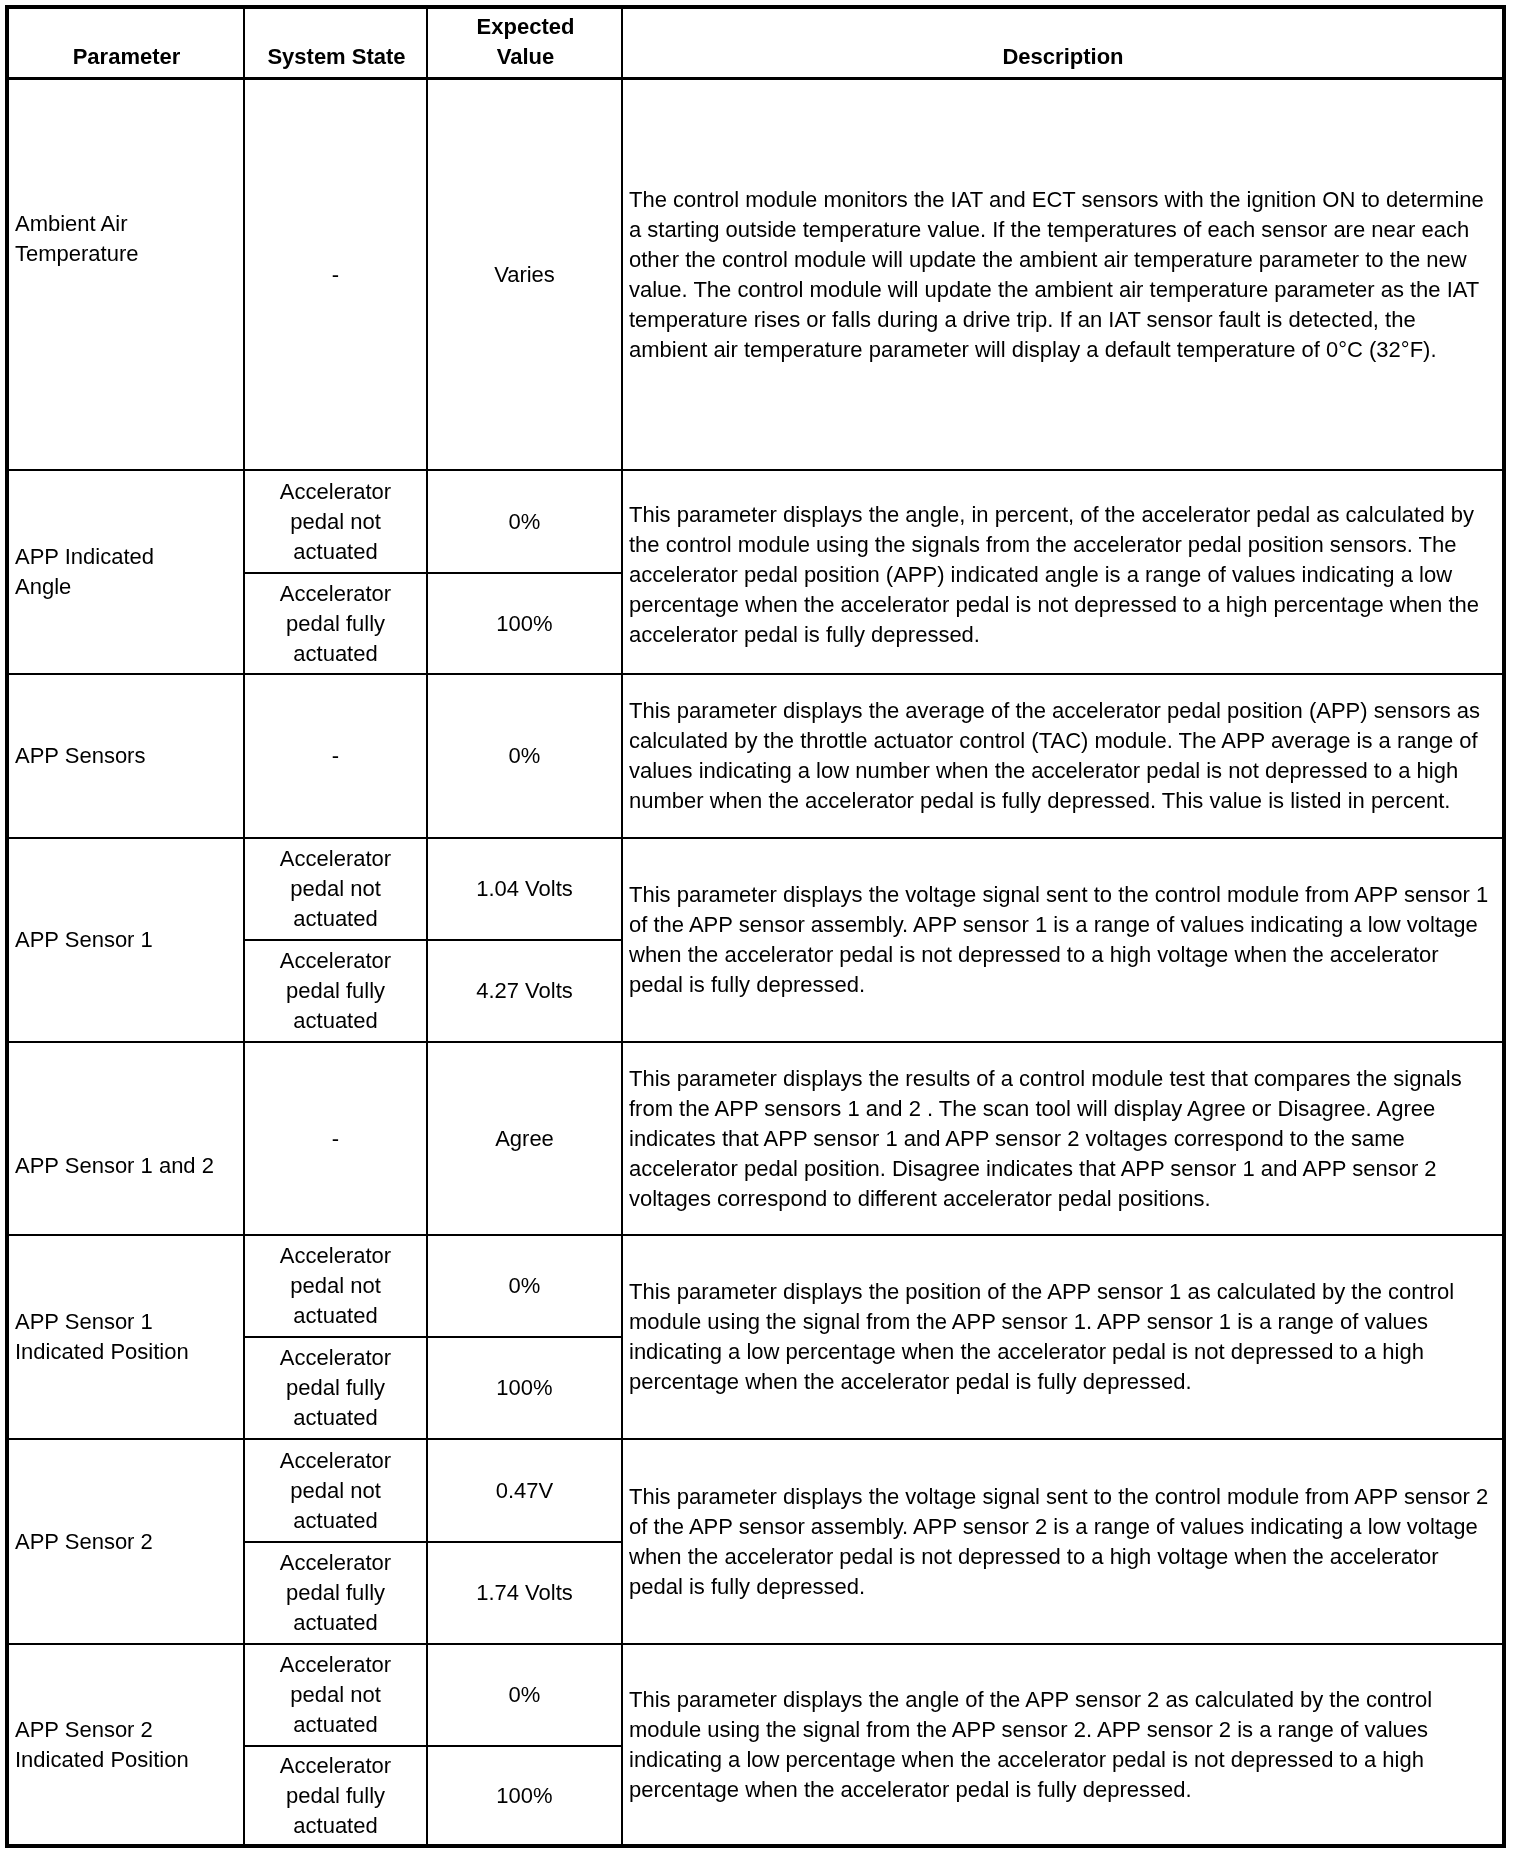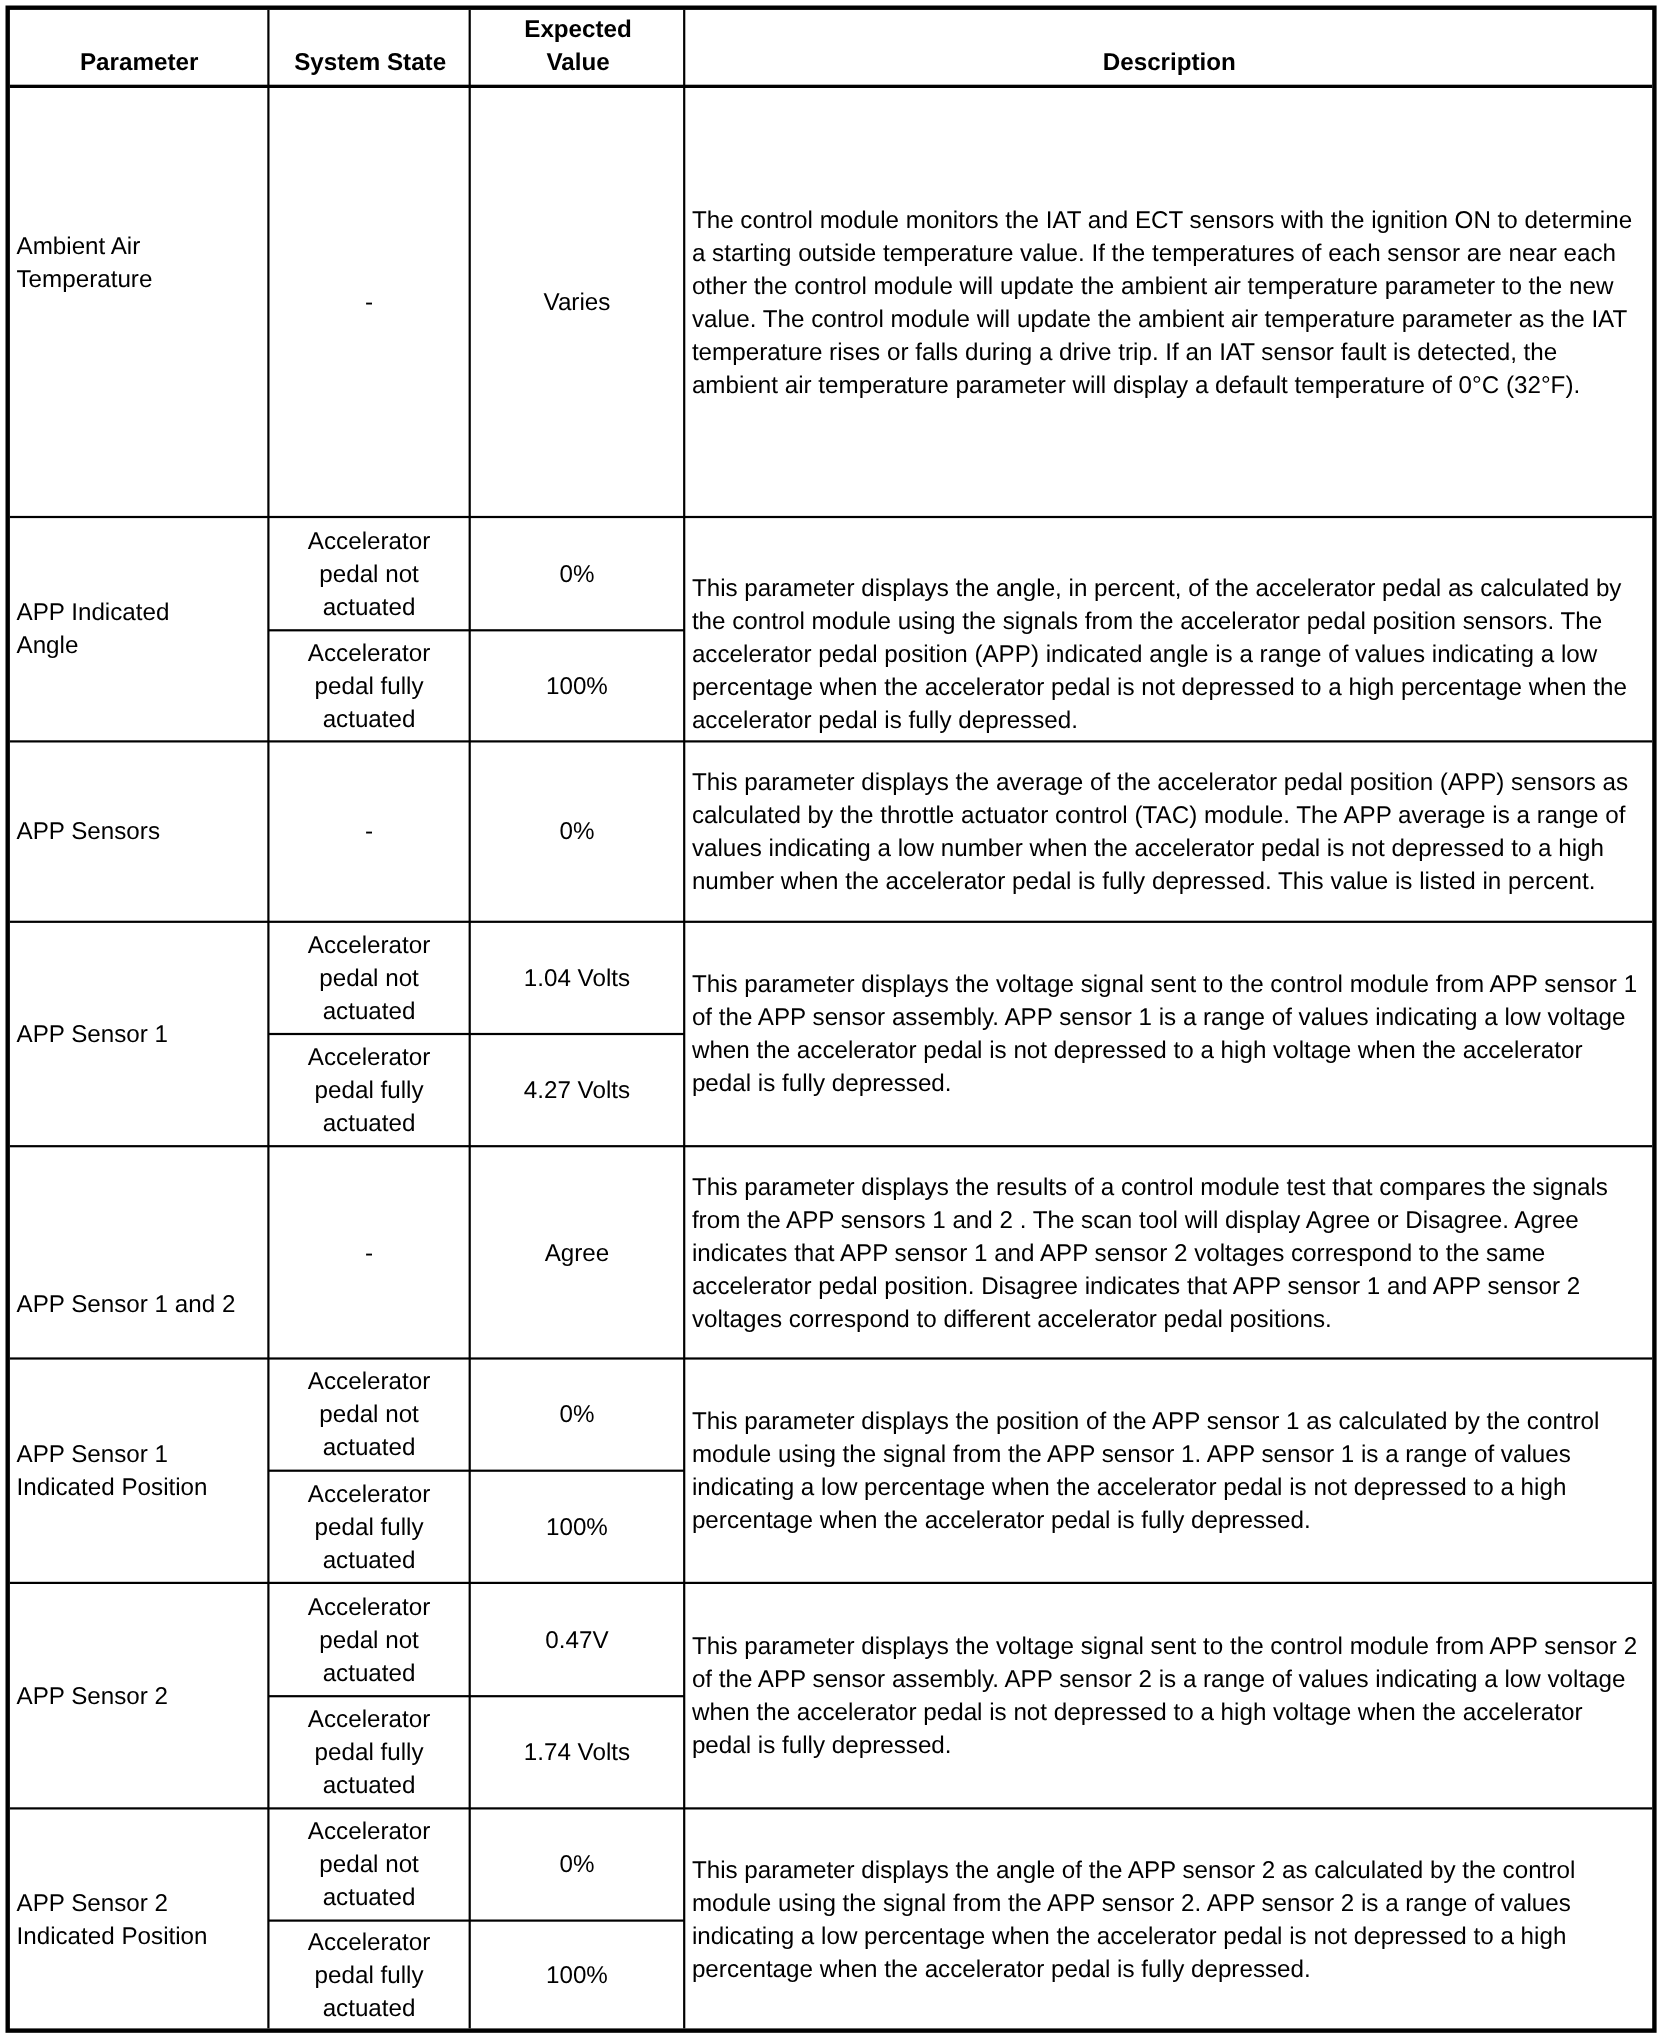--- a/index.html
+++ b/index.html
@@ -62,21 +62,21 @@
 <div class="cell left multiline" style="left:9px; top:471px; width:234px; height:202px;">APP Indicated
 Angle</div>
 <div class="cell center multiline" style="left:245px; top:471px; width:181px; height:101px;">Accelerator
 pedal not
 actuated</div>
 <div class="cell center" style="left:428px; top:471px; width:193px; height:101px;">0%</div>
 <div class="cell center multiline" style="left:245px; top:574px; width:181px; height:99px;">Accelerator
 pedal fully
 actuated</div>
 <div class="cell center" style="left:428px; top:574px; width:193px; height:99px;">100%</div>
-<div class="cell desc" style="left:623px; top:491px; width:879px; height:208px;">
+<div class="cell desc" style="left:623px; top:471px; width:879px; height:208px;">
   <div>
       <p>This parameter displays the angle, in percent, of the accelerator pedal as calculated by the control module using the signals from the accelerator pedal position sensors. The accelerator pedal position (APP) indicated angle is a range of values indicating a low percentage when the accelerator pedal is not depressed to a high percentage when the accelerator pedal is fully depressed.</p>
     </div>
 </div>
 
 <div class="cell left multiline" style="left:9px; top:675px; width:234px; height:162px;">APP Sensors</div>
 <div class="cell center multiline" style="left:245px; top:675px; width:181px; height:162px;">-</div>
 <div class="cell center" style="left:428px; top:675px; width:193px; height:162px;">0%</div>
 <div class="cell desc" style="left:623px; top:675px; width:879px; height:162px;">
   <div>
@@ -92,21 +92,21 @@
 <div class="cell center multiline" style="left:245px; top:941px; width:181px; height:100px;">Accelerator
 pedal fully
 actuated</div>
 <div class="cell center" style="left:428px; top:941px; width:193px; height:100px;">4.27 Volts</div>
 <div class="cell desc" style="left:623px; top:839px; width:879px; height:202px;">
   <div>
       <p>This parameter displays the voltage signal sent to the control module from APP sensor 1 of the APP sensor assembly. APP sensor 1 is a range of values indicating a low voltage when the accelerator pedal is not depressed to a high voltage when the accelerator pedal is fully depressed.</p>
     </div>
 </div>
 
-<div class="cell left multiline" style="left:9px; top:1043px; width:234px; height:245px;margin-top:20px;">APP Sensor 1 and 2</div>
+<div class="cell left multiline" style="left:9px; top:1043px; width:234px; height:245px;">APP Sensor 1 and 2</div>
 <div class="cell center multiline" style="left:245px; top:1043px; width:181px; height:191px;">-</div>
 <div class="cell center" style="left:428px; top:1043px; width:193px; height:191px;">Agree</div>
 <div class="cell desc" style="left:623px; top:1043px; width:879px; height:191px;">
   <div>
       <p>This parameter displays the results of a control module test that compares the signals from the APP sensors 1 and 2 . The scan tool will display Agree or Disagree. Agree indicates that APP sensor 1 and APP sensor 2 voltages correspond to the same accelerator pedal position. Disagree indicates that APP sensor 1 and APP sensor 2 voltages correspond to different accelerator pedal positions.</p>
     </div>
 </div>
 
 <div class="cell left multiline" style="left:9px; top:1236px; width:234px; height:202px;">APP Sensor 1
 Indicated Position</div>

